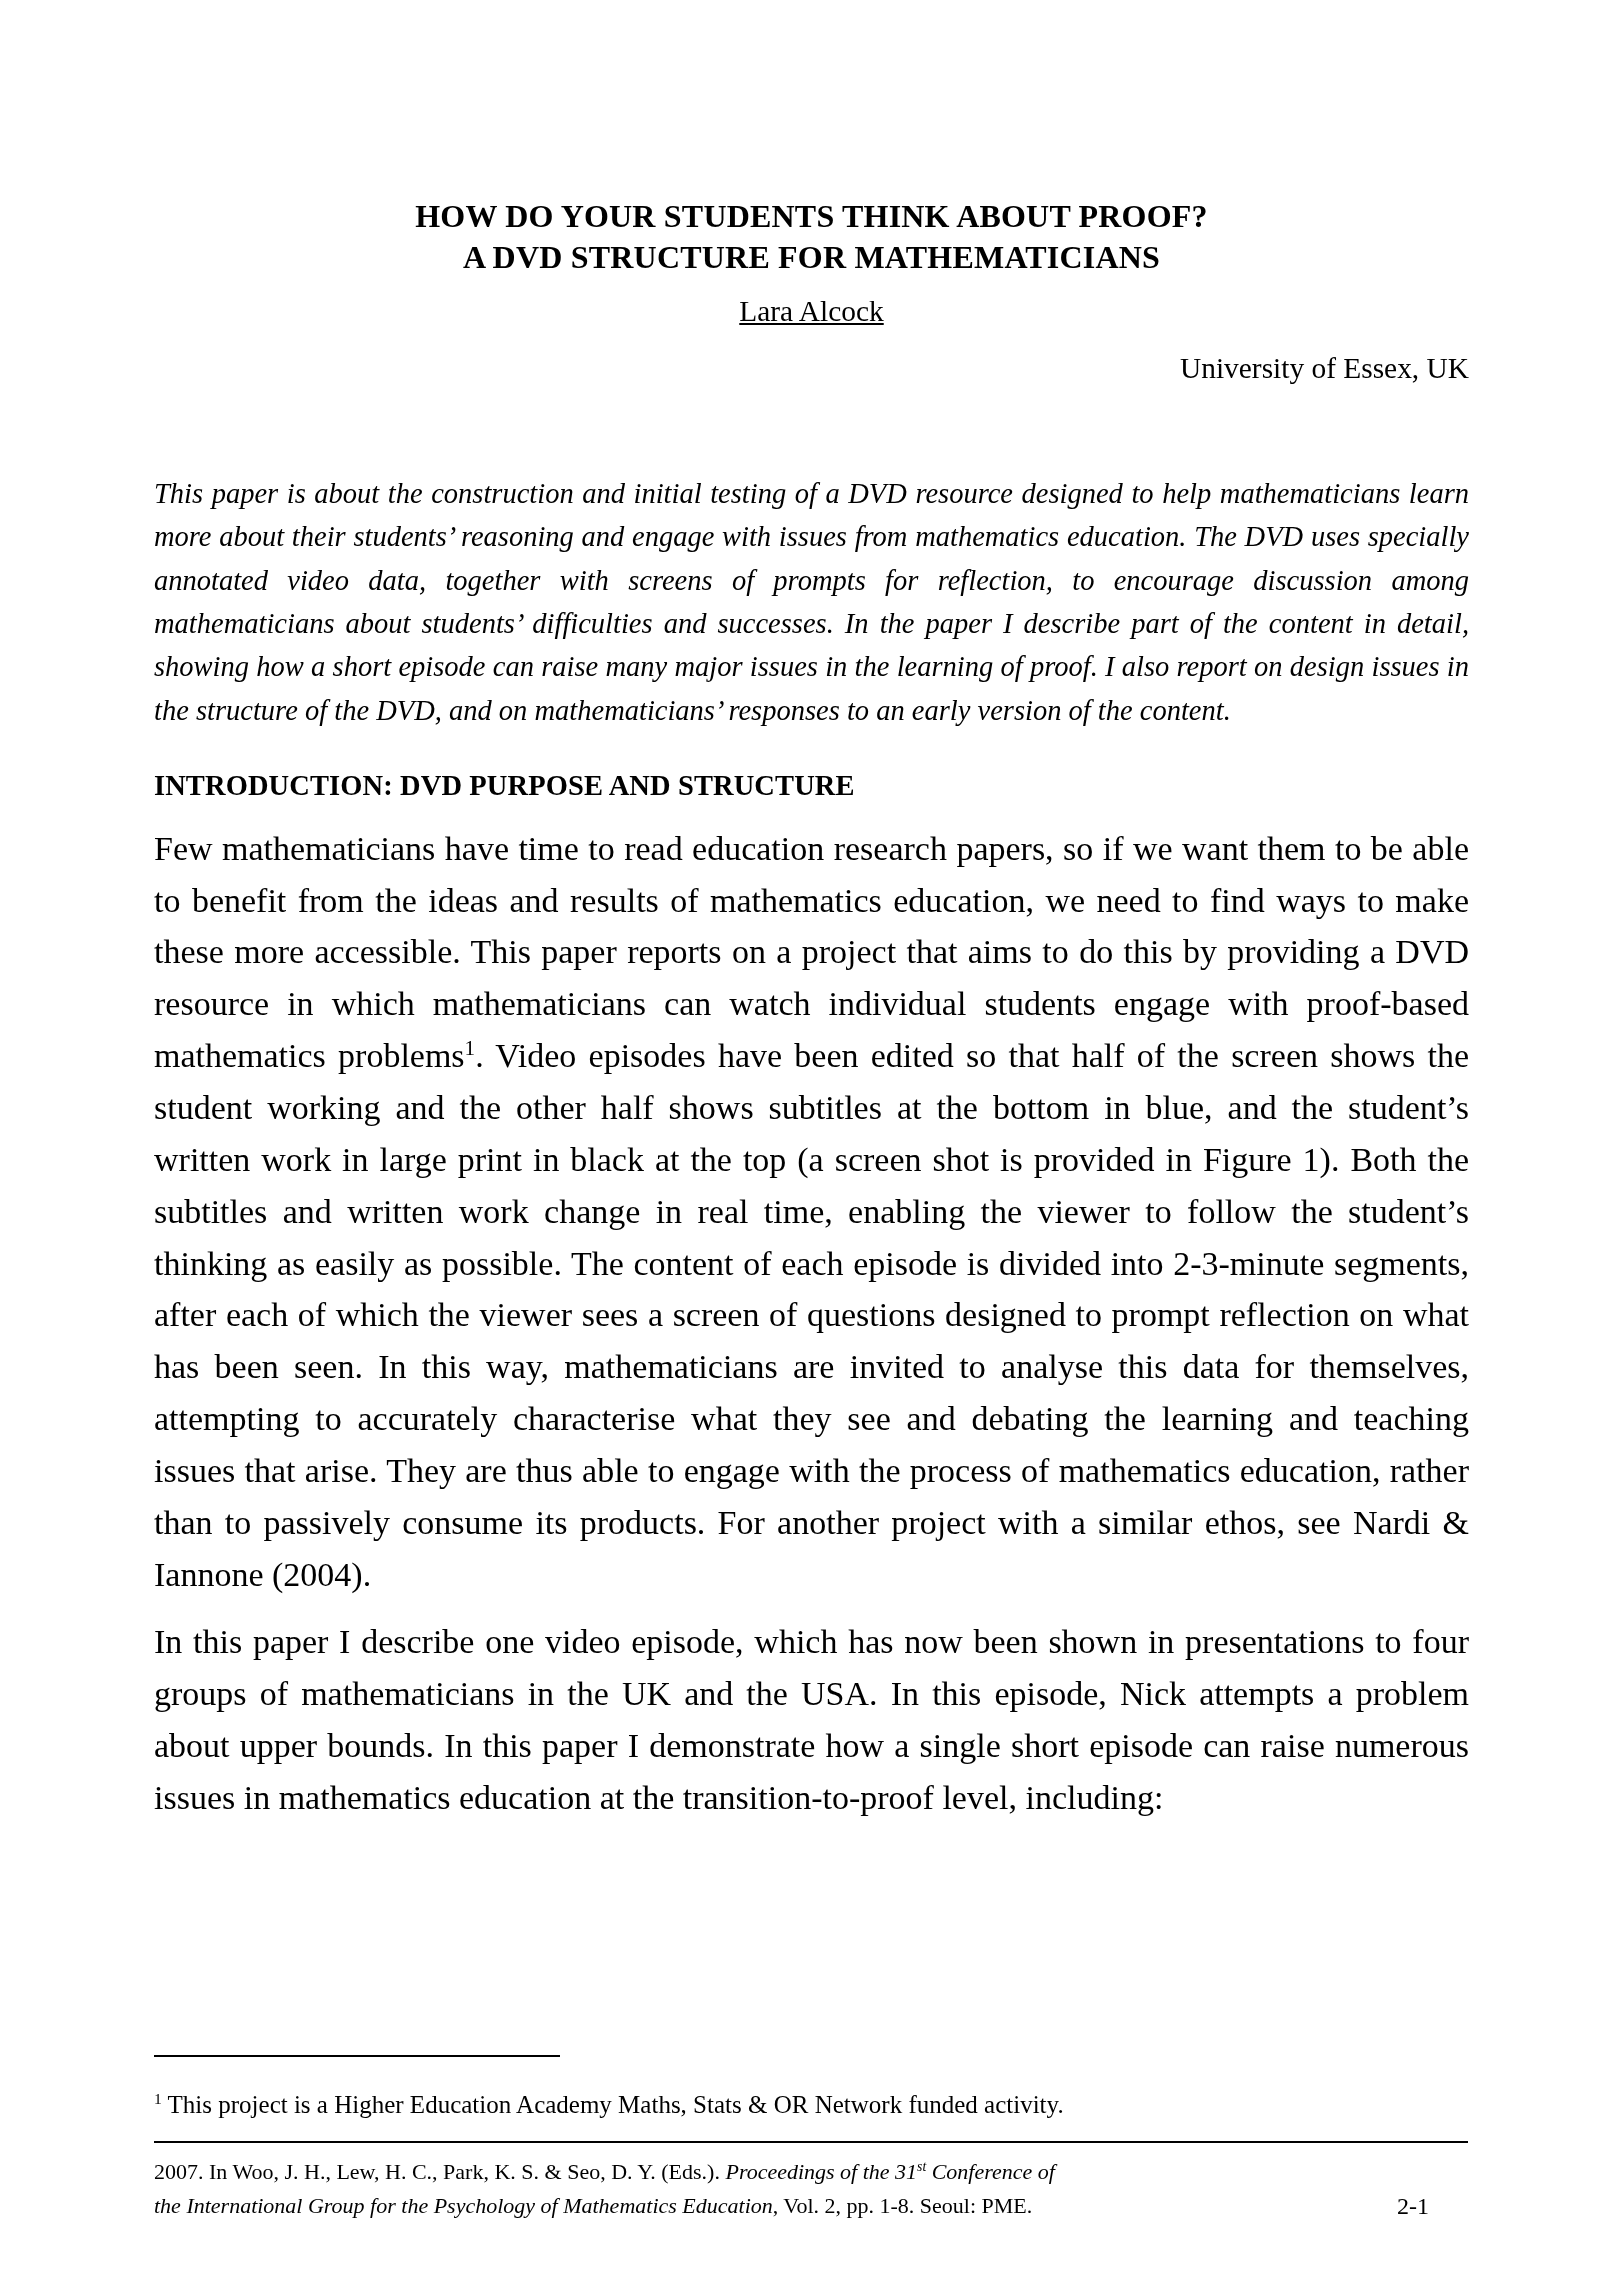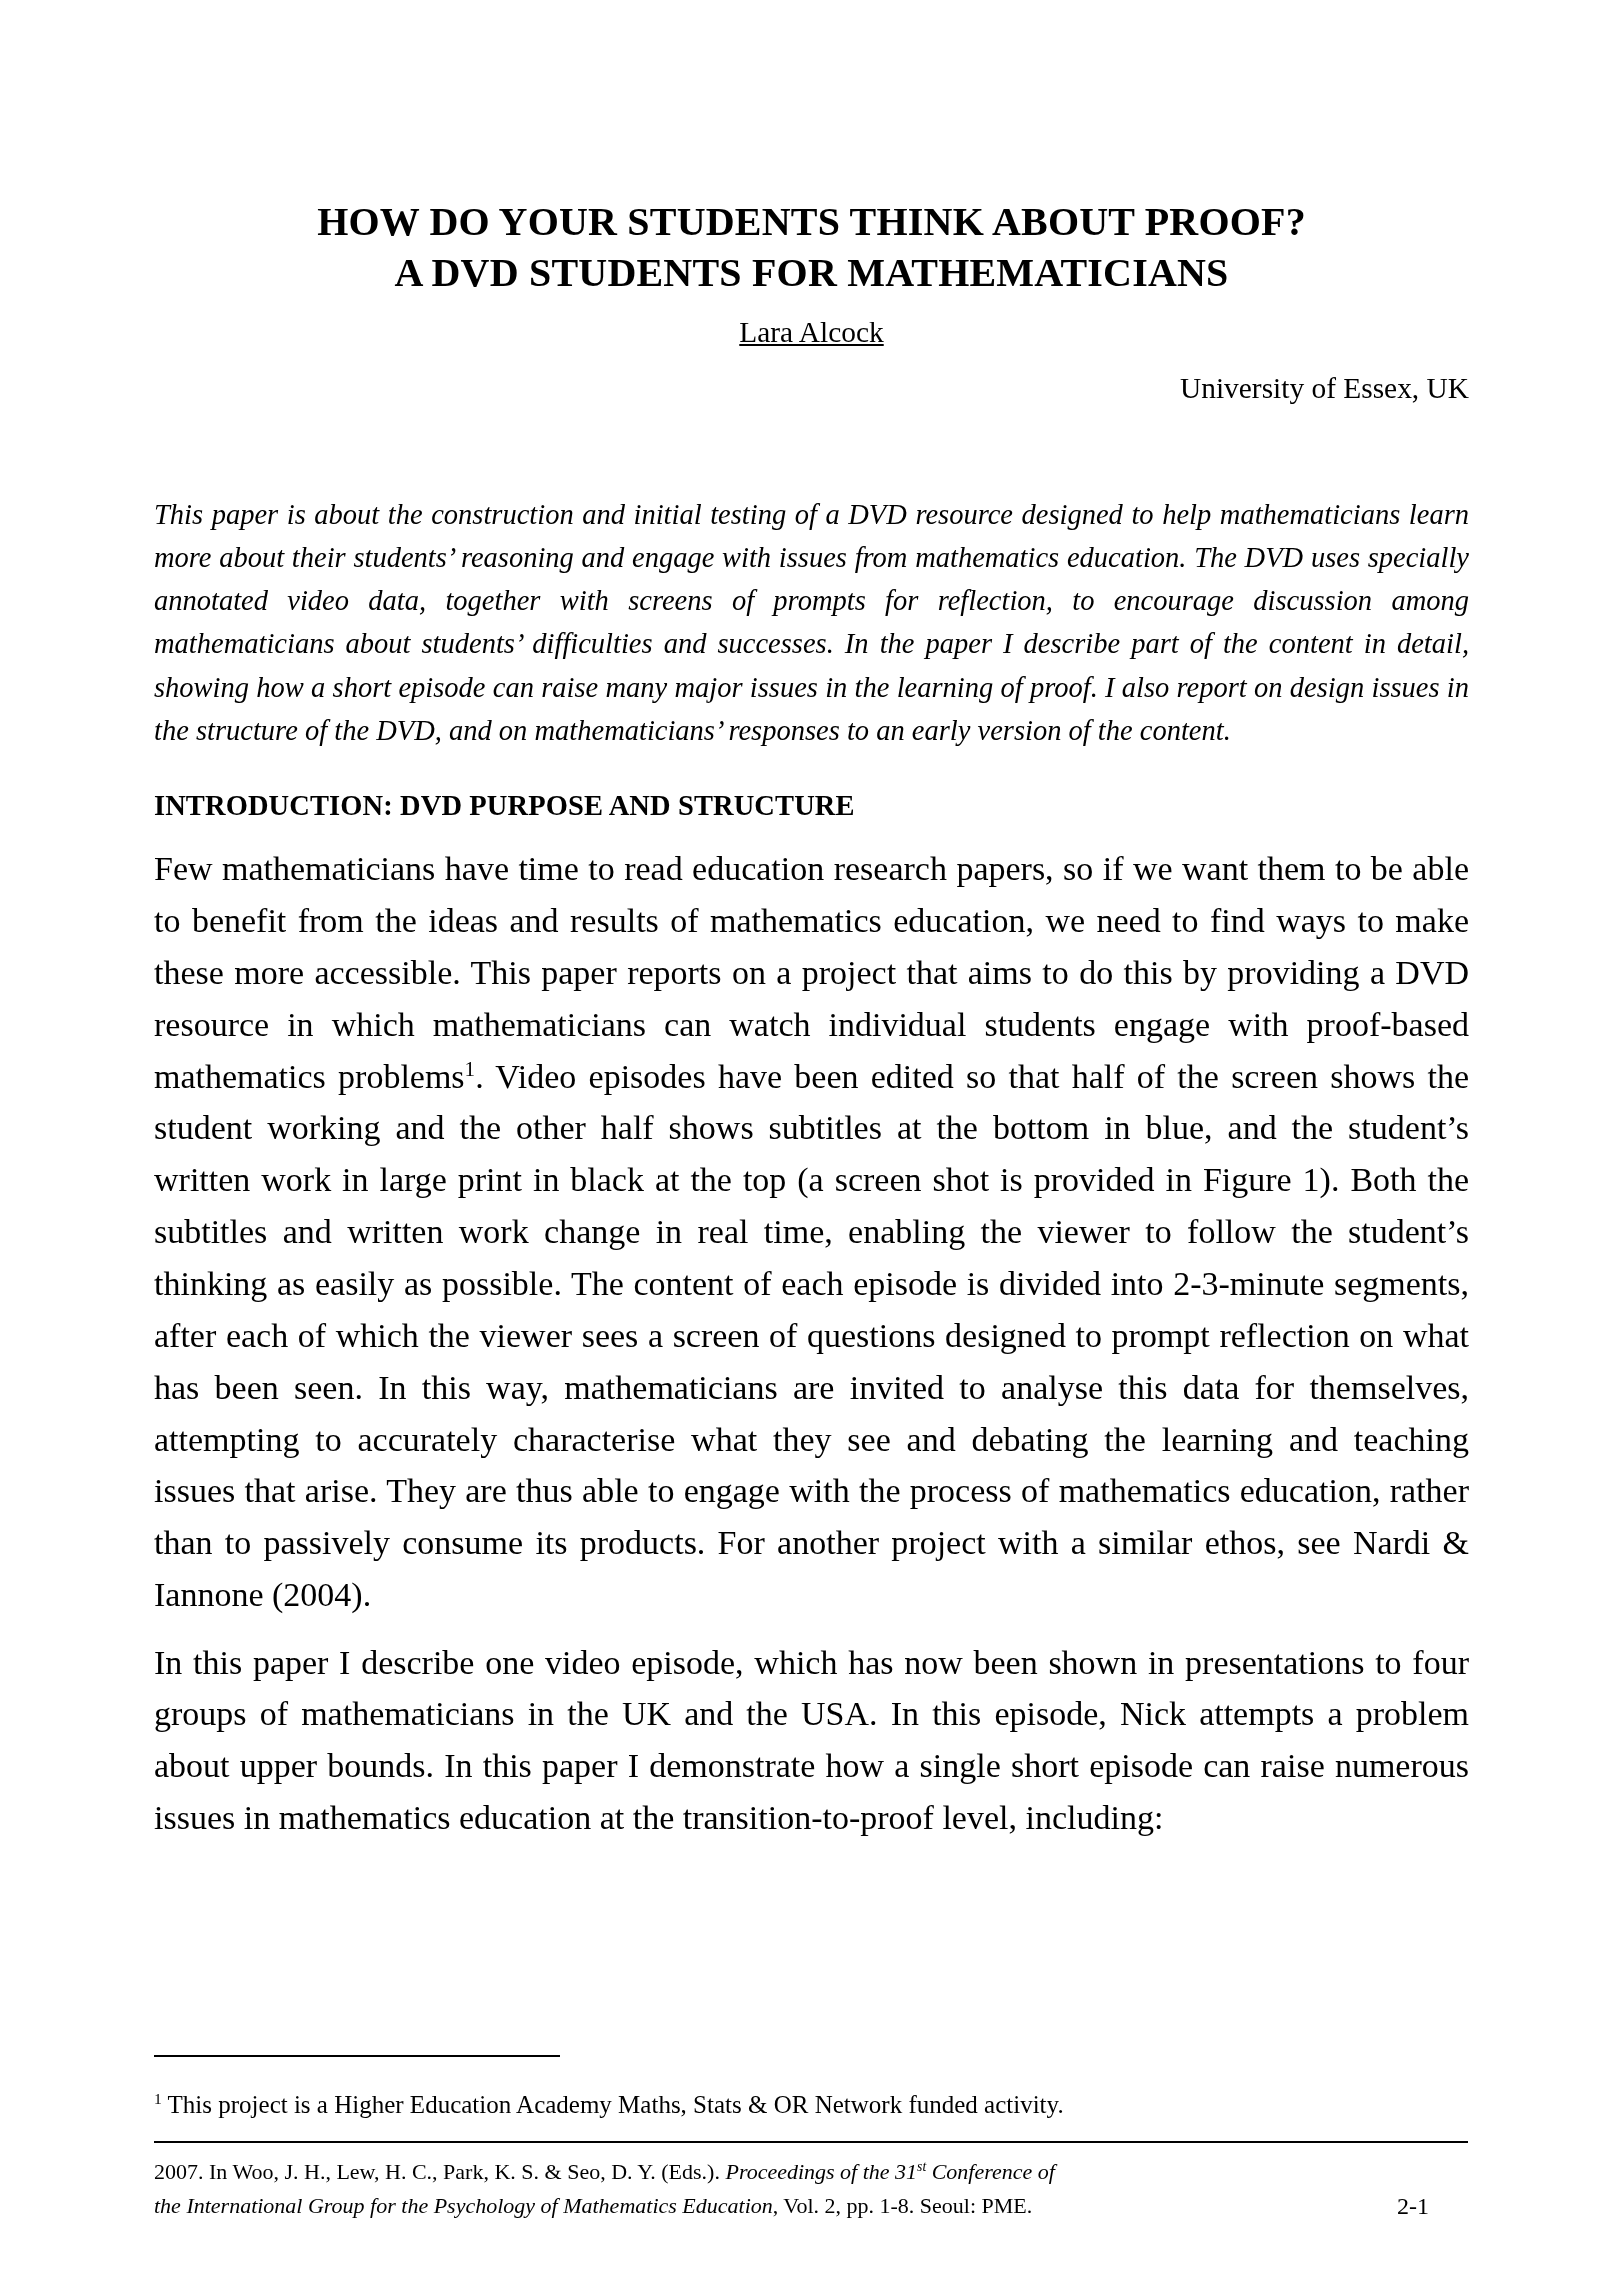--- a/index.html
+++ b/index.html
@@ -22,21 +22,21 @@
   }
   .content {
     width: 1315px;
     margin: 0 auto;
   }
   .title-block {
     text-align: center;
     margin: 0;
   }
   .title-line {
-    font-size: 40px;
+    font-size: 32px;
     font-weight: bold;
     line-height: 1.28;
     letter-spacing: 0.2px;
   }
   .author {
     text-align: center;
     font-size: 29.4px;
     margin-top: 14.4px;
     line-height: 1.3;
   }
@@ -129,21 +129,21 @@
   }
 </style>
 </head>
 <body>
 
 <div class="page">
   <div class="content">
 
     <div class="title-block">
       <div class="title-line">HOW DO YOUR STUDENTS THINK ABOUT PROOF?</div>
-      <div class="title-line">A  DVD  STUDENTS FOR MATHEMATICIANS</div>
+      <div class="title-line">A  DVD  STRUCTURE FOR MATHEMATICIANS</div>
     </div>
 
     <div class="author">
       <span class="u">Lara Alcock</span>
     </div>
 
     <div class="affiliation">University of Essex, UK</div>
 
     <div class="abstract">This paper is about the construction and initial testing of a DVD resource designed to help mathematicians learn more about their students’ reasoning and engage with issues from mathematics education.  The DVD uses specially annotated video data, together with screens of prompts for reflection, to encourage discussion among mathematicians about students’ difficulties and successes.  In the paper I describe part of the content in detail, showing how a short episode can raise many major issues in the learning of proof.  I also report on design issues in the structure of the DVD, and on mathematicians’ responses to an early version of the content.</div>
 

